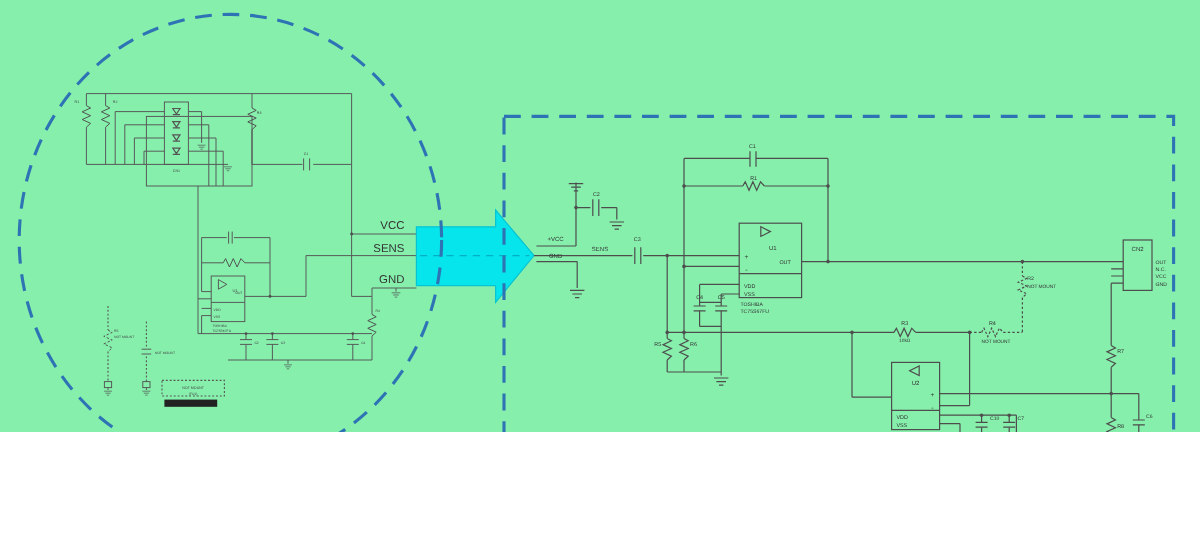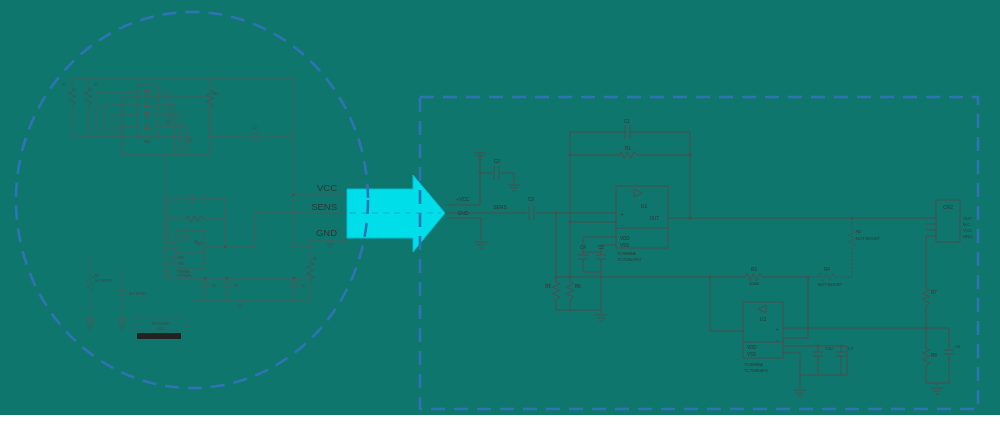--- a/index.html
+++ b/index.html
@@ -1,16 +1,16 @@
 <!DOCTYPE html>
 <html><head>
 <meta charset="utf-8">
 <style>
   html,body{margin:0;padding:0;background:#ffffff;}
-  .stage{position:relative;width:1000px;height:415px;background:#0f766e;overflow:hidden;}
+  .stage{position:relative;width:1000px;height:360px;background:#86efac;overflow:hidden;}
   svg{display:block;}
   .t{fill:#333333;font-family:"Liberation Sans",sans-serif;}
   .tl{fill:#444444;font-family:"Liberation Sans",sans-serif;}
   .w{stroke:#4d4d4d;stroke-width:1;fill:none;}
   .w8{stroke:#555555;stroke-width:0.8;fill:none;}
   .nm{stroke:#555555;stroke-width:0.9;fill:none;stroke-dasharray:1.6 1.6;}
   .dot{fill:#4d4d4d;}
 </style>
 </head>
 <body>

